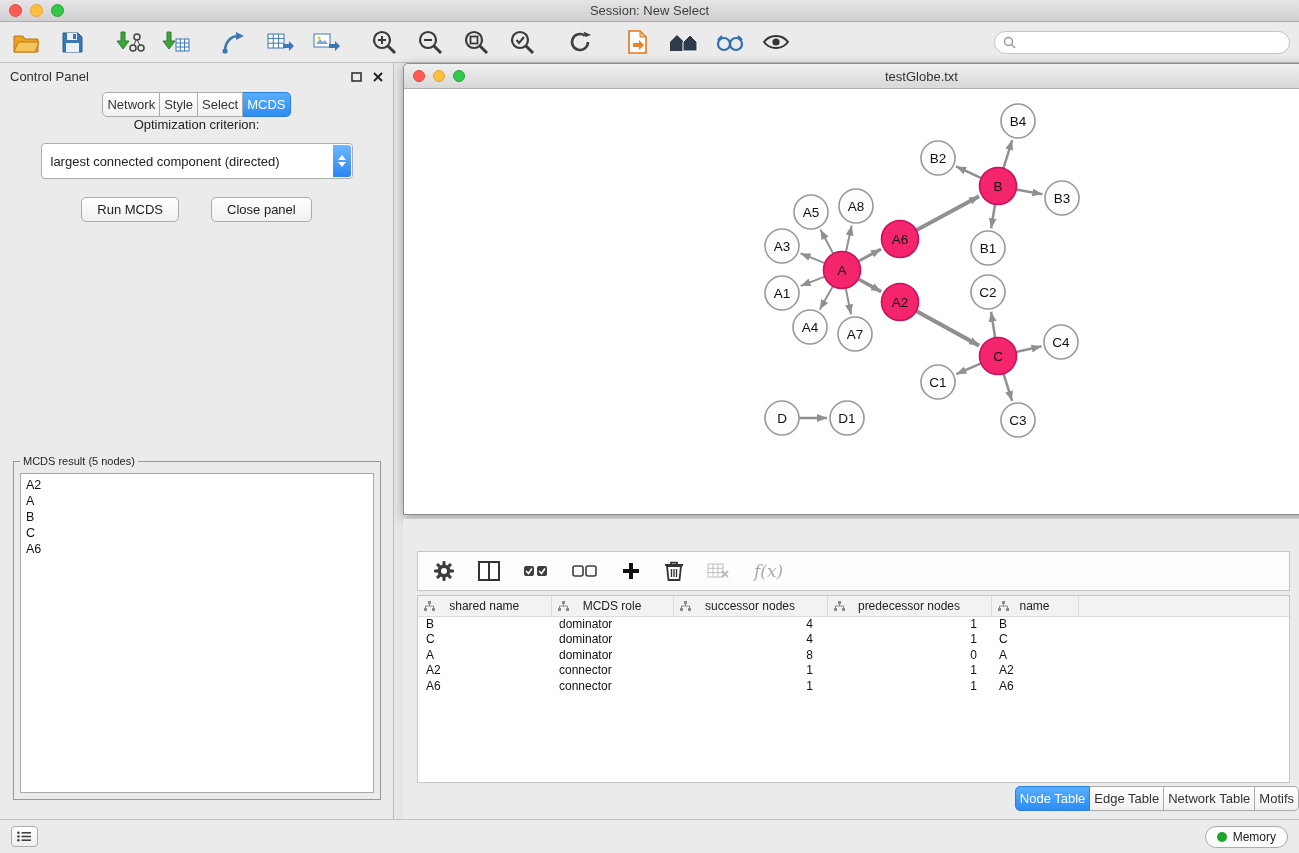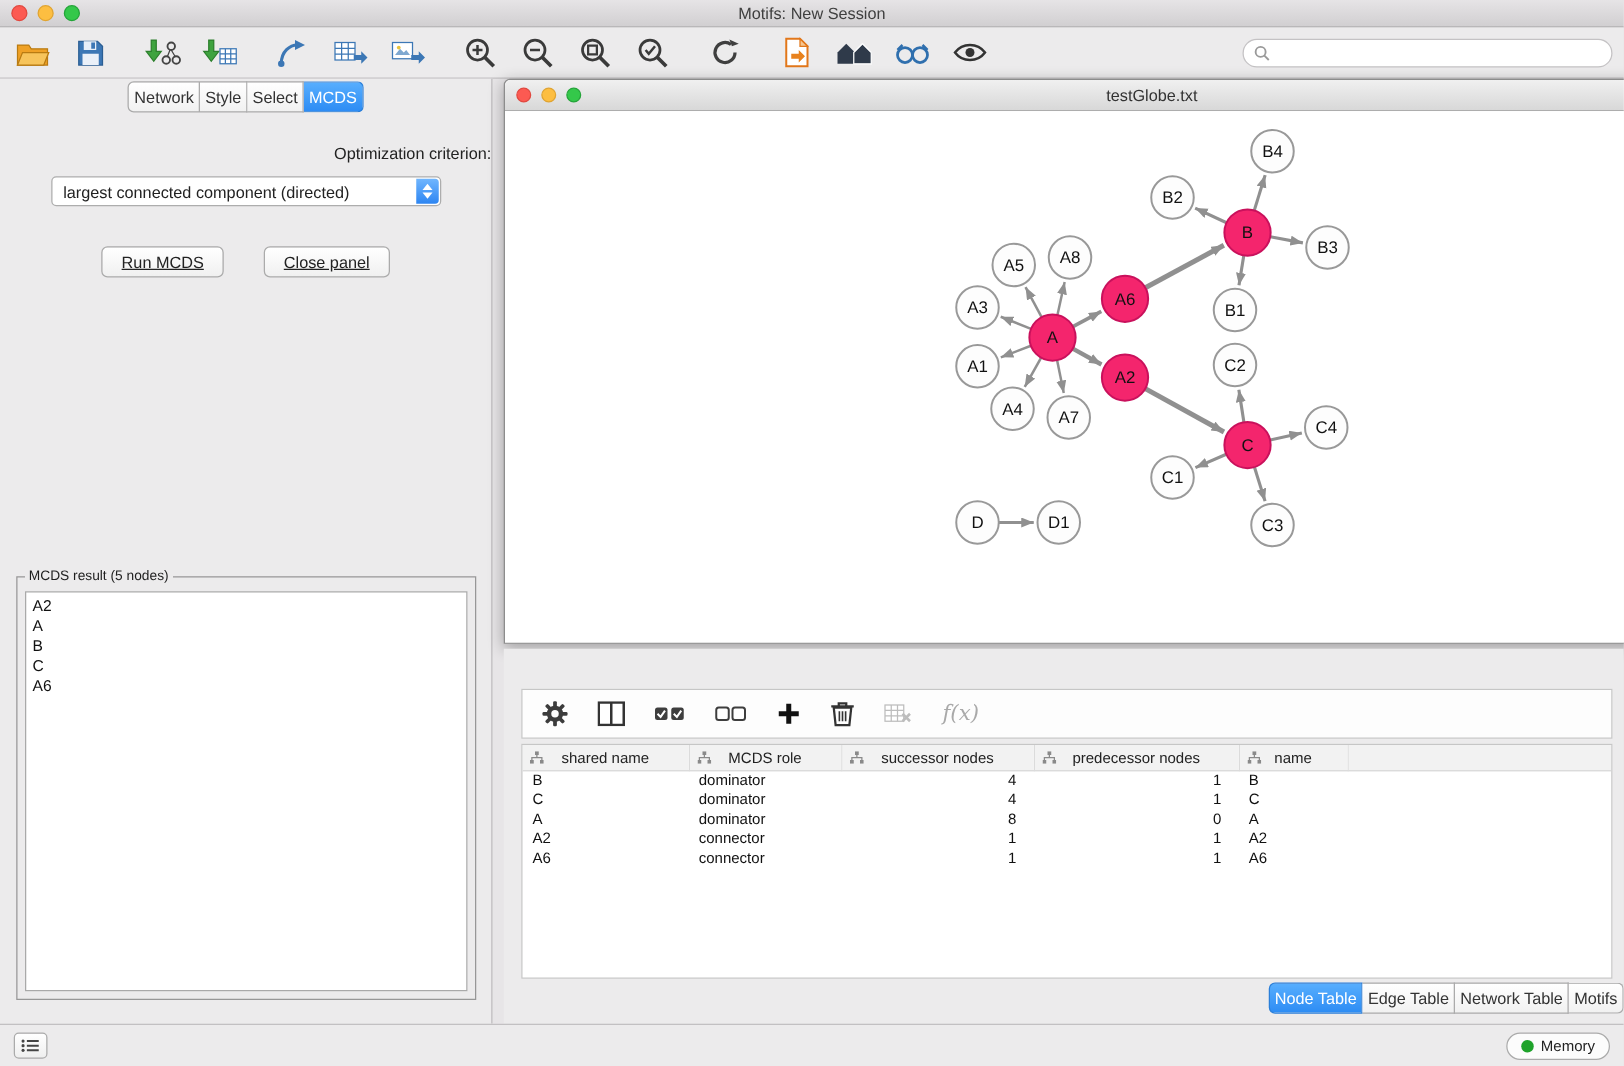--- a/index.html
+++ b/index.html
@@ -24,26 +24,26 @@
   
   .control-panel{position:absolute;top:63px;left:0;width:394px;bottom:34px;background:#ECEBEC;border-right:1px solid #BDBBBD;}
   .panel-header{height:27px;display:flex;align-items:center;padding:0 10px;}
   .panel-title{font-size:13px;color:#2E2E2E;}
   .panel-controls{margin-left:auto;display:flex;gap:11px;align-items:center;}
   .seg-bar{display:flex;justify-content:center;margin-top:2px;}
   .seg{padding:4px 4px;font-size:13px;background:linear-gradient(#FFFFFF,#F1F1F1);border:1px solid #ABABAB;border-left:none;color:#333;cursor:pointer;}
   .seg:first-child{border-left:1px solid #ABABAB;border-radius:5px 0 0 5px;}
   .seg:last-child{border-radius:0 5px 5px 0;}
   .seg.active{background:linear-gradient(#57AEFE,#2D8CF4);color:#fff;border-color:#2B7FD9;}
-  .opt-label{text-align:right;margin-top:25px;font-size:13px;}
-  .dropdown{margin:11px auto 0;width:312px;height:24px;border:1px solid #ADADAD;background:#fff;border-radius:4px;display:flex;align-items:center;position:relative;padding-left:9px;font-size:13px;cursor:pointer;}
+  .opt-label{text-align:center;font-size:13px;}
+  .dropdown{margin:11px auto 0;width:312px;height:36px;border:1px solid #ADADAD;background:#fff;border-radius:4px;display:flex;align-items:center;position:relative;padding-left:9px;font-size:13px;cursor:pointer;}
   .stepper{position:absolute;right:1px;top:1px;bottom:1px;width:18px;background:linear-gradient(#70B6FE,#2D85F2);border-radius:0 3px 3px 0;display:flex;flex-direction:column;align-items:center;justify-content:center;gap:2px;}
   .arr-up{width:0;height:0;border-left:4px solid transparent;border-right:4px solid transparent;border-bottom:5px solid #fff;}
   .arr-dn{width:0;height:0;border-left:4px solid transparent;border-right:4px solid transparent;border-top:5px solid #fff;}
-  .btn-row{display:flex;justify-content:center;gap:32px;margin-top:32px;text-decoration:underline;}
+  .btn-row{display:flex;justify-content:center;gap:32px;margin-top:18px;}
   .push-btn{padding:4px 15px;font-size:13px;background:linear-gradient(#FFFFFF,#F0F0F0);border:1px solid #ABABAB;border-radius:5px;color:#222;cursor:pointer;}
   .result-fieldset{position:absolute;left:13px;right:12px;top:392px;bottom:19px;border:1px solid #979797;padding:6px;}
   .result-fieldset legend{font-size:11px;padding:0 3px;color:#1E1E1E;}
   .result-list{background:#fff;border:1px solid #A9A9A9;width:100%;height:100%;padding:3px 5px;font-size:12.5px;overflow:auto;}
   .result-item{line-height:16px;color:#111;}
   
   .network-window{position:absolute;left:403px;top:63px;width:1037px;height:452px;border:1px solid #8C8C8C;border-radius:5px 5px 0 0;box-shadow:0 3px 12px rgba(0,0,0,.30);background:#fff;}
   .nw-titlebar{height:25px;background:linear-gradient(#F0F0F0,#D8D8D8);border-bottom:1px solid #ADADAD;border-radius:5px 5px 0 0;position:relative;display:flex;align-items:center;justify-content:center;}
   .nw-titlebar .traffic{top:6px;}
   .nw-titlebar .tl{width:12px;height:12px;}
@@ -72,21 +72,21 @@
 </style>
 </head>
 <body>
 
 <div class="titlebar">
   <div class="traffic">
     <span class="tl red"></span>
     <span class="tl yellow"></span>
     <span class="tl green"></span>
   </div>
-  <div class="title">Motifs: New Session</div>
+  <div class="title">Session: New Select</div>
 </div>
 
 <div class="main-toolbar">
   <div class="tb-group">
     <div class="tb-btn">
       <span>
           <svg width="28" height="23" viewBox="0 0 28 23">
             <path d="M2 5h9l2 3h13v13H2z" fill="#EFA126" stroke="#B97B12"></path>
             <path d="M2 21l4-10h21l-4 10z" fill="#F7C45B" stroke="#B97B12"></path>
           </svg>
@@ -248,20 +248,35 @@
         <svg width="13" height="13" viewBox="0 0 13 13">
           <circle cx="5.5" cy="5.5" r="4" fill="none" stroke="#9A9A9A" stroke-width="1.5"></circle>
           <line x1="8.5" y1="8.5" x2="12" y2="12" stroke="#9A9A9A" stroke-width="1.5"></line>
         </svg>
       </span>
     <input placeholder="" style="">
   </div>
 </div>
 
 <div class="control-panel">
+  <div class="panel-header">
+    <span class="panel-title">Control Panel</span>
+    <span class="panel-controls">
+      <span>
+          <svg width="11" height="10" viewBox="0 0 11 10">
+            <rect x="1" y="1" width="9" height="8" fill="none" stroke="#333" stroke-width="1.6"></rect>
+          </svg>
+        </span>
+      <span>
+          <svg width="10" height="10" viewBox="0 0 10 10">
+            <path d="M1 1l8 8M9 1L1 9" stroke="#222" stroke-width="1.9"></path>
+          </svg>
+        </span>
+    </span>
+  </div>
   <div class="seg-bar" id="cp-tabs">
       <div class="seg">Network</div>
       <div class="seg">Style</div>
       <div class="seg">Select</div>
       <div class="seg active">MCDS</div>
     </div>
   <div class="opt-label">Optimization criterion:</div>
   <div class="dropdown">
     <span>largest connected component (directed)</span>
     <span class="stepper">

